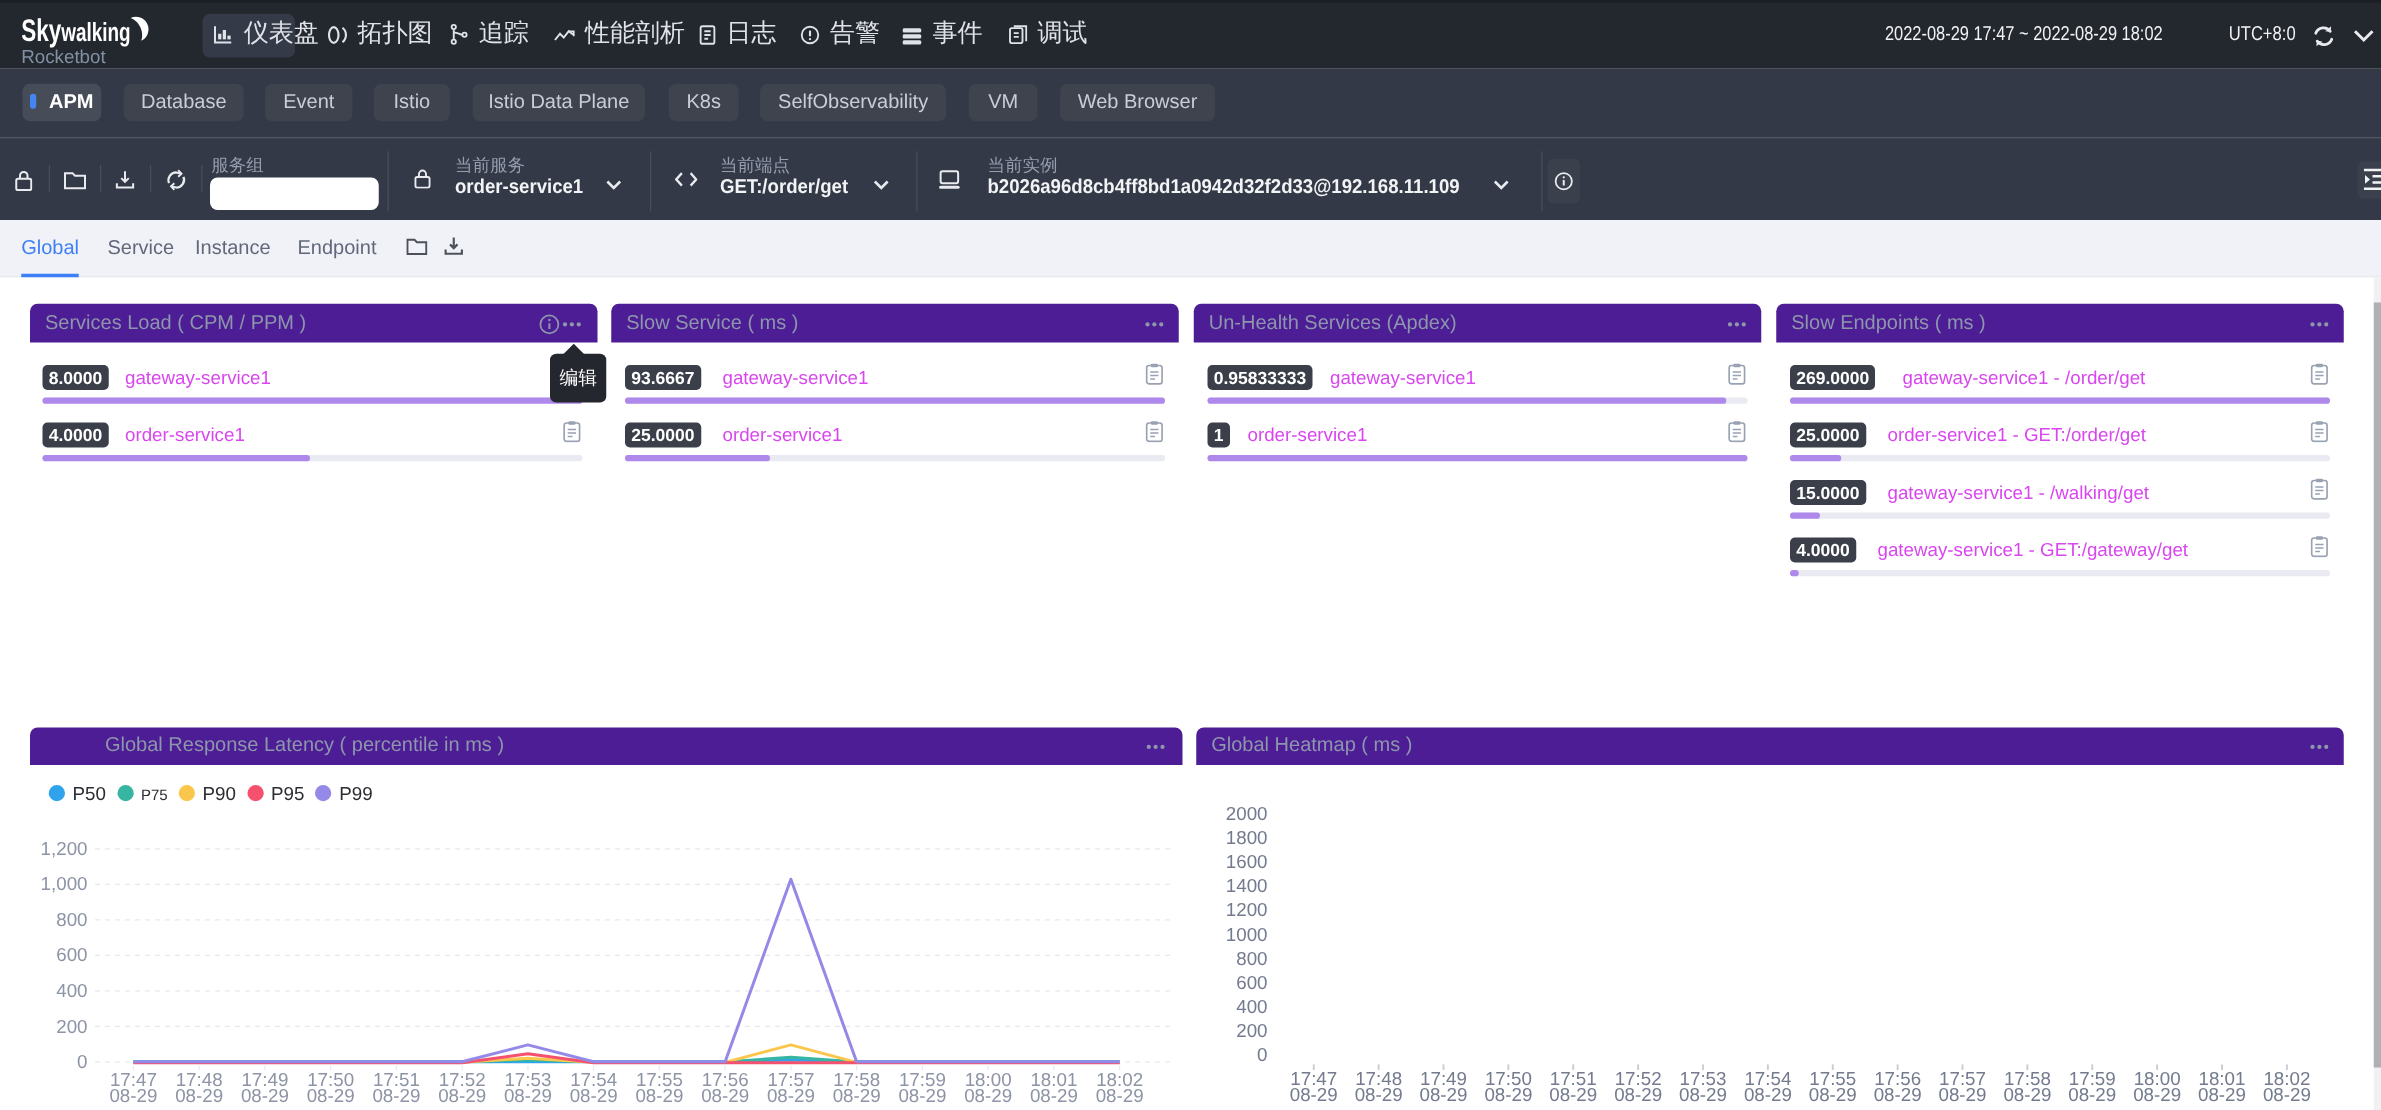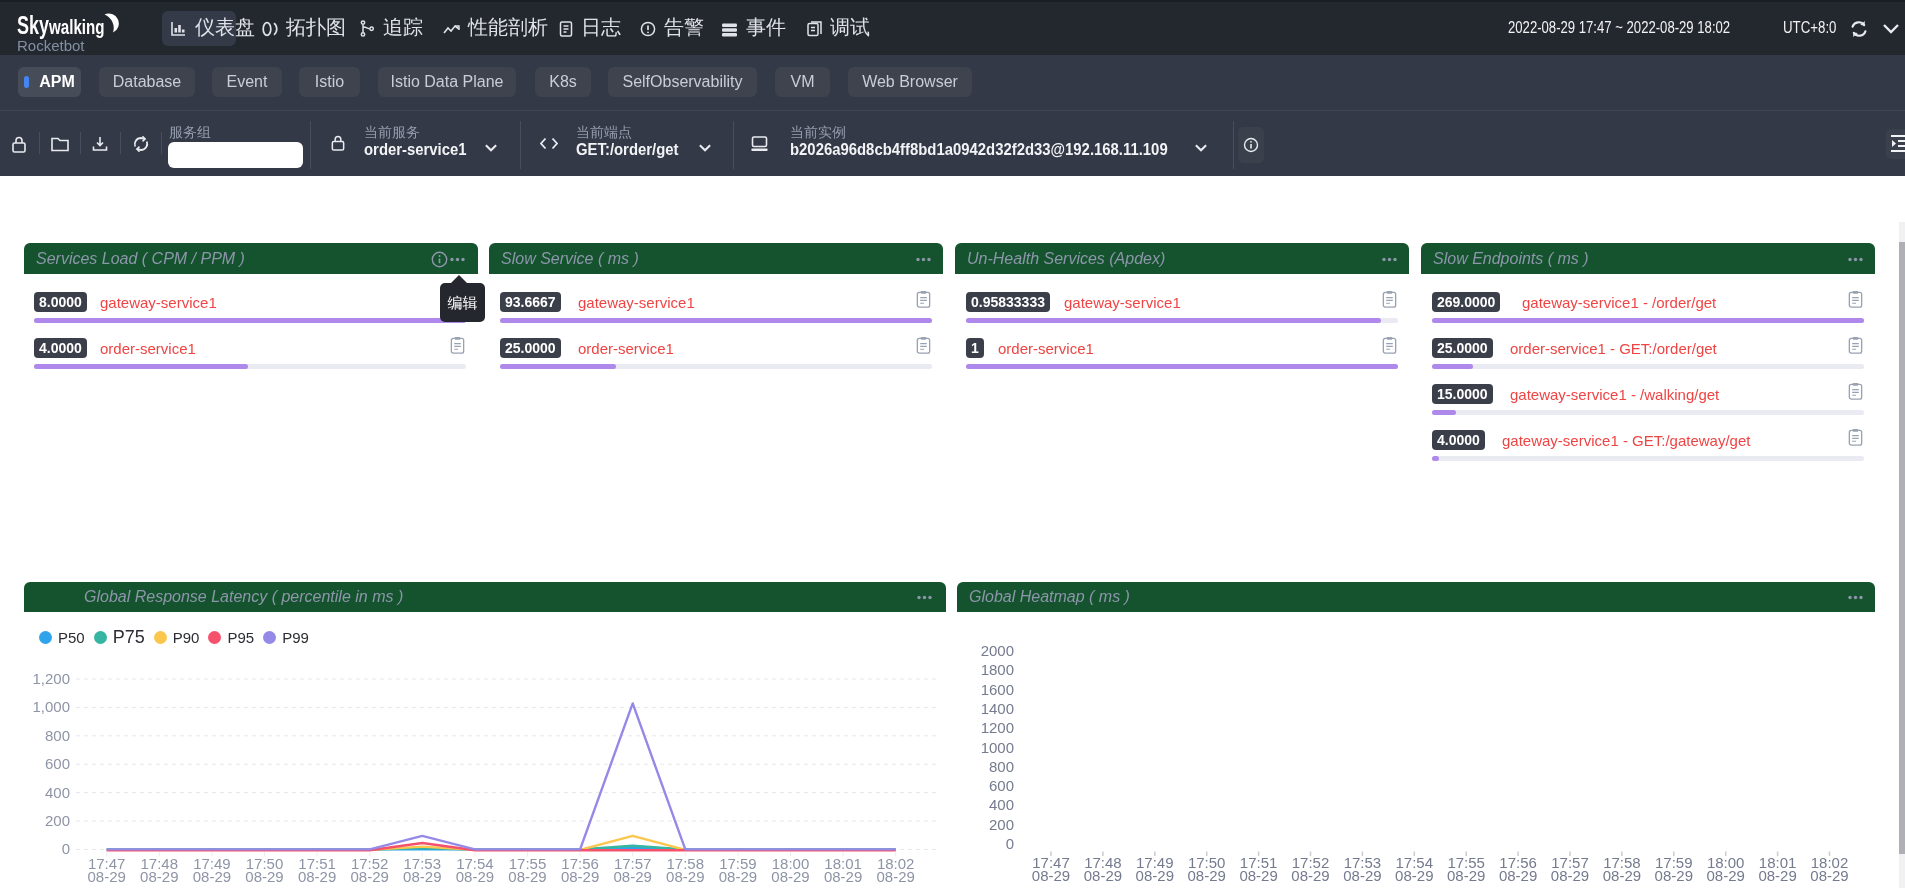--- a/index.html
+++ b/index.html
@@ -29,24 +29,24 @@
 #sginput { position:absolute; left:168px; top:142px; width:135px; height:26px; background:#fff; border-radius:6px; }
 .chev { position:absolute; width:14px; height:14px; }
 
 
 #row4 { position:absolute; left:0; top:176px; width:1905px; height:46px; background:#f1f2f8; border-bottom:1px solid #e4e6ec; }
 .ptab { position:absolute; top:0; height:46px; line-height:46px; font-size:16px; color:#62687a; }
 .ptab.active { color:#3d7ff5; }
 #underline { position:absolute; left:17px; top:43px; width:46px; height:3px; background:#3d7ff5; }
 
 
-.card-h { position:absolute; height:31px; background:#14532d; border-radius:6px 6px 0 0;font-style:italic; }
+.card-h { position:absolute; height:31px; background:#4c1d95; border-radius:6px 6px 0 0; }
 .card-h .t { position:absolute; left:12px; top:7px; font-size:16px; color:#8d96ab; white-space:nowrap; }
 .badge { position:absolute; height:20px; line-height:20px; background:#3a3f4a; color:#fff; border-radius:4px; font-size:14px; padding:0 5px; font-weight:bold; }
-.rowlabel { position:absolute; font-size:15px; color:#ef4444; white-space:nowrap; }
+.rowlabel { position:absolute; font-size:15px; color:#d946ef; white-space:nowrap; }
 .bar { position:absolute; height:5px; border-radius:3px; background:#e9eaf2; }
 .bar .fill { position:absolute; left:0; top:0; height:5px; border-radius:3px; background:#ae88ea; }
 .clip { position:absolute; width:15px; height:18px; }
 
 
 #sbtrack { position:absolute; left:1899px; top:222px; width:6px; height:666px; background:#f1f1f3; }
 #sbthumb { position:absolute; left:1899px; top:242px; width:6px; height:612px; background:#aeb0b6; }
 </style>
 </head>
 <body>
@@ -187,20 +187,34 @@
       <path d="M8 7 V11.4" stroke-width="1.6"></path>
       <circle cx="8" cy="4.8" r="0.9" fill="#e9ebef" stroke="none"></circle>
     </svg>
 <div class="abs" style="left:1886px;top:129px;width:25px;height:30px;background:#3a404c;border-radius:5px;"></div>
 <svg class="abs" style="left:1891px;top:134px;" width="14" height="19" viewBox="0 0 14 19" fill="none" stroke="#f2f3f5" stroke-width="2">
       <path d="M0 2 H14 M0 17 H14"></path>
       <path d="M7 7 H14 M7 12 H14"></path>
       <path d="M1 6 L5 9.5 L1 13 Z" fill="#f2f3f5" stroke="none"></path>
     </svg>
 
+<div id="row4">
+  <span class="ptab active" style="left:17px;">Global</span>
+  <span class="ptab" style="left:86px;">Service</span>
+  <span class="ptab" style="left:156px;">Instance</span>
+  <span class="ptab" style="left:238px;">Endpoint</span>
+  <div id="underline"></div>
+  <svg class="abs" style="left:325px;top:14px;" width="17" height="15" viewBox="0 0 18 15" fill="none" stroke="#4c515c" stroke-width="1.7">
+        <path d="M1 13.5 V1.5 H7 L9 3.5 H17 V13.5 Z"></path>
+      </svg>
+  <svg class="abs" style="left:355px;top:13px;" width="16" height="16" viewBox="0 0 16 16" fill="none" stroke="#4c515c" stroke-width="1.7">
+        <path d="M8 1 V9 M5 6.5 L8 9.5 L11 6.5"></path>
+        <path d="M1.5 10.5 V14 H14.5 V10.5"></path>
+      </svg>
+</div>
 
 <div id="content" style="position:absolute;left:0;top:222px;width:1905px;height:666px;background:#fff;"></div>
 
 <div class="card-h" style="left:24px;top:243px;width:454px;">
       <span class="t">Services Load ( CPM / PPM )</span>
     </div>
 <svg class="abs" style="left:431px;top:251px;" width="17" height="17" viewBox="0 0 17 17" fill="none" stroke="#8d96ab" stroke-width="1.4">
       <circle cx="8.5" cy="8.5" r="7.2"></circle>
       <path d="M8.5 7.5 V12.2" stroke-width="1.6"></path>
       <circle cx="8.5" cy="5" r="1" fill="#8d96ab" stroke="none"></circle>
@@ -341,21 +355,21 @@
 <div class="card-h" style="left:24px;top:582px;width:922px;height:30px;">
       <span class="t" style="top:6px;margin-left:48px;">Global Response Latency ( percentile in ms )</span>
     </div>
 <svg class="abs" style="left:917px;top:595px;" width="15" height="5" viewBox="0 0 15 5">
       <circle cx="2" cy="2.5" r="1.7" fill="#8d96ab"></circle>
       <circle cx="7.5" cy="2.5" r="1.7" fill="#8d96ab"></circle>
       <circle cx="13" cy="2.5" r="1.7" fill="#8d96ab"></circle>
     </svg>
 <div class="abs" style="left:39px;top:627px;font-size:0;color:#2b2d33;">
   <span style="display:inline-block;width:13px;height:13px;border-radius:50%;background:#2fa4ec;vertical-align:-1px;"></span><span style="margin:0 9px 0 6px;font-size:15px;">P50</span>
-  <span style="display:inline-block;width:13px;height:13px;border-radius:50%;background:#35b5a2;vertical-align:-1px;"></span><span style="margin:0 9px 0 6px;font-size:18px;">P75</span>
+  <span style="display:inline-block;width:13px;height:13px;border-radius:50%;background:#35b5a2;vertical-align:-1px;"></span><span style="margin:0 9px 0 6px;font-size:12px;">P75</span>
   <span style="display:inline-block;width:13px;height:13px;border-radius:50%;background:#fbc64c;vertical-align:-1px;"></span><span style="margin:0 9px 0 6px;font-size:15px;">P90</span>
   <span style="display:inline-block;width:13px;height:13px;border-radius:50%;background:#f5516d;vertical-align:-1px;"></span><span style="margin:0 9px 0 6px;font-size:15px;">P95</span>
   <span style="display:inline-block;width:13px;height:13px;border-radius:50%;background:#9589e8;vertical-align:-1px;"></span><span style="margin:0 9px 0 6px;font-size:15px;">P99</span>
 </div>
 <svg class="abs" style="left:24px;top:613px;" width="921" height="275" viewBox="0 0 921 275" font-family="Liberation Sans, sans-serif">
   <g stroke="#e7e8ee" stroke-width="1" stroke-dasharray="4 4">
     <line x1="52" y1="66.0" x2="916" y2="66.0"></line>
     <line x1="52" y1="94.4" x2="916" y2="94.4"></line>
     <line x1="52" y1="122.8" x2="916" y2="122.8"></line>
     <line x1="52" y1="151.2" x2="916" y2="151.2"></line>

